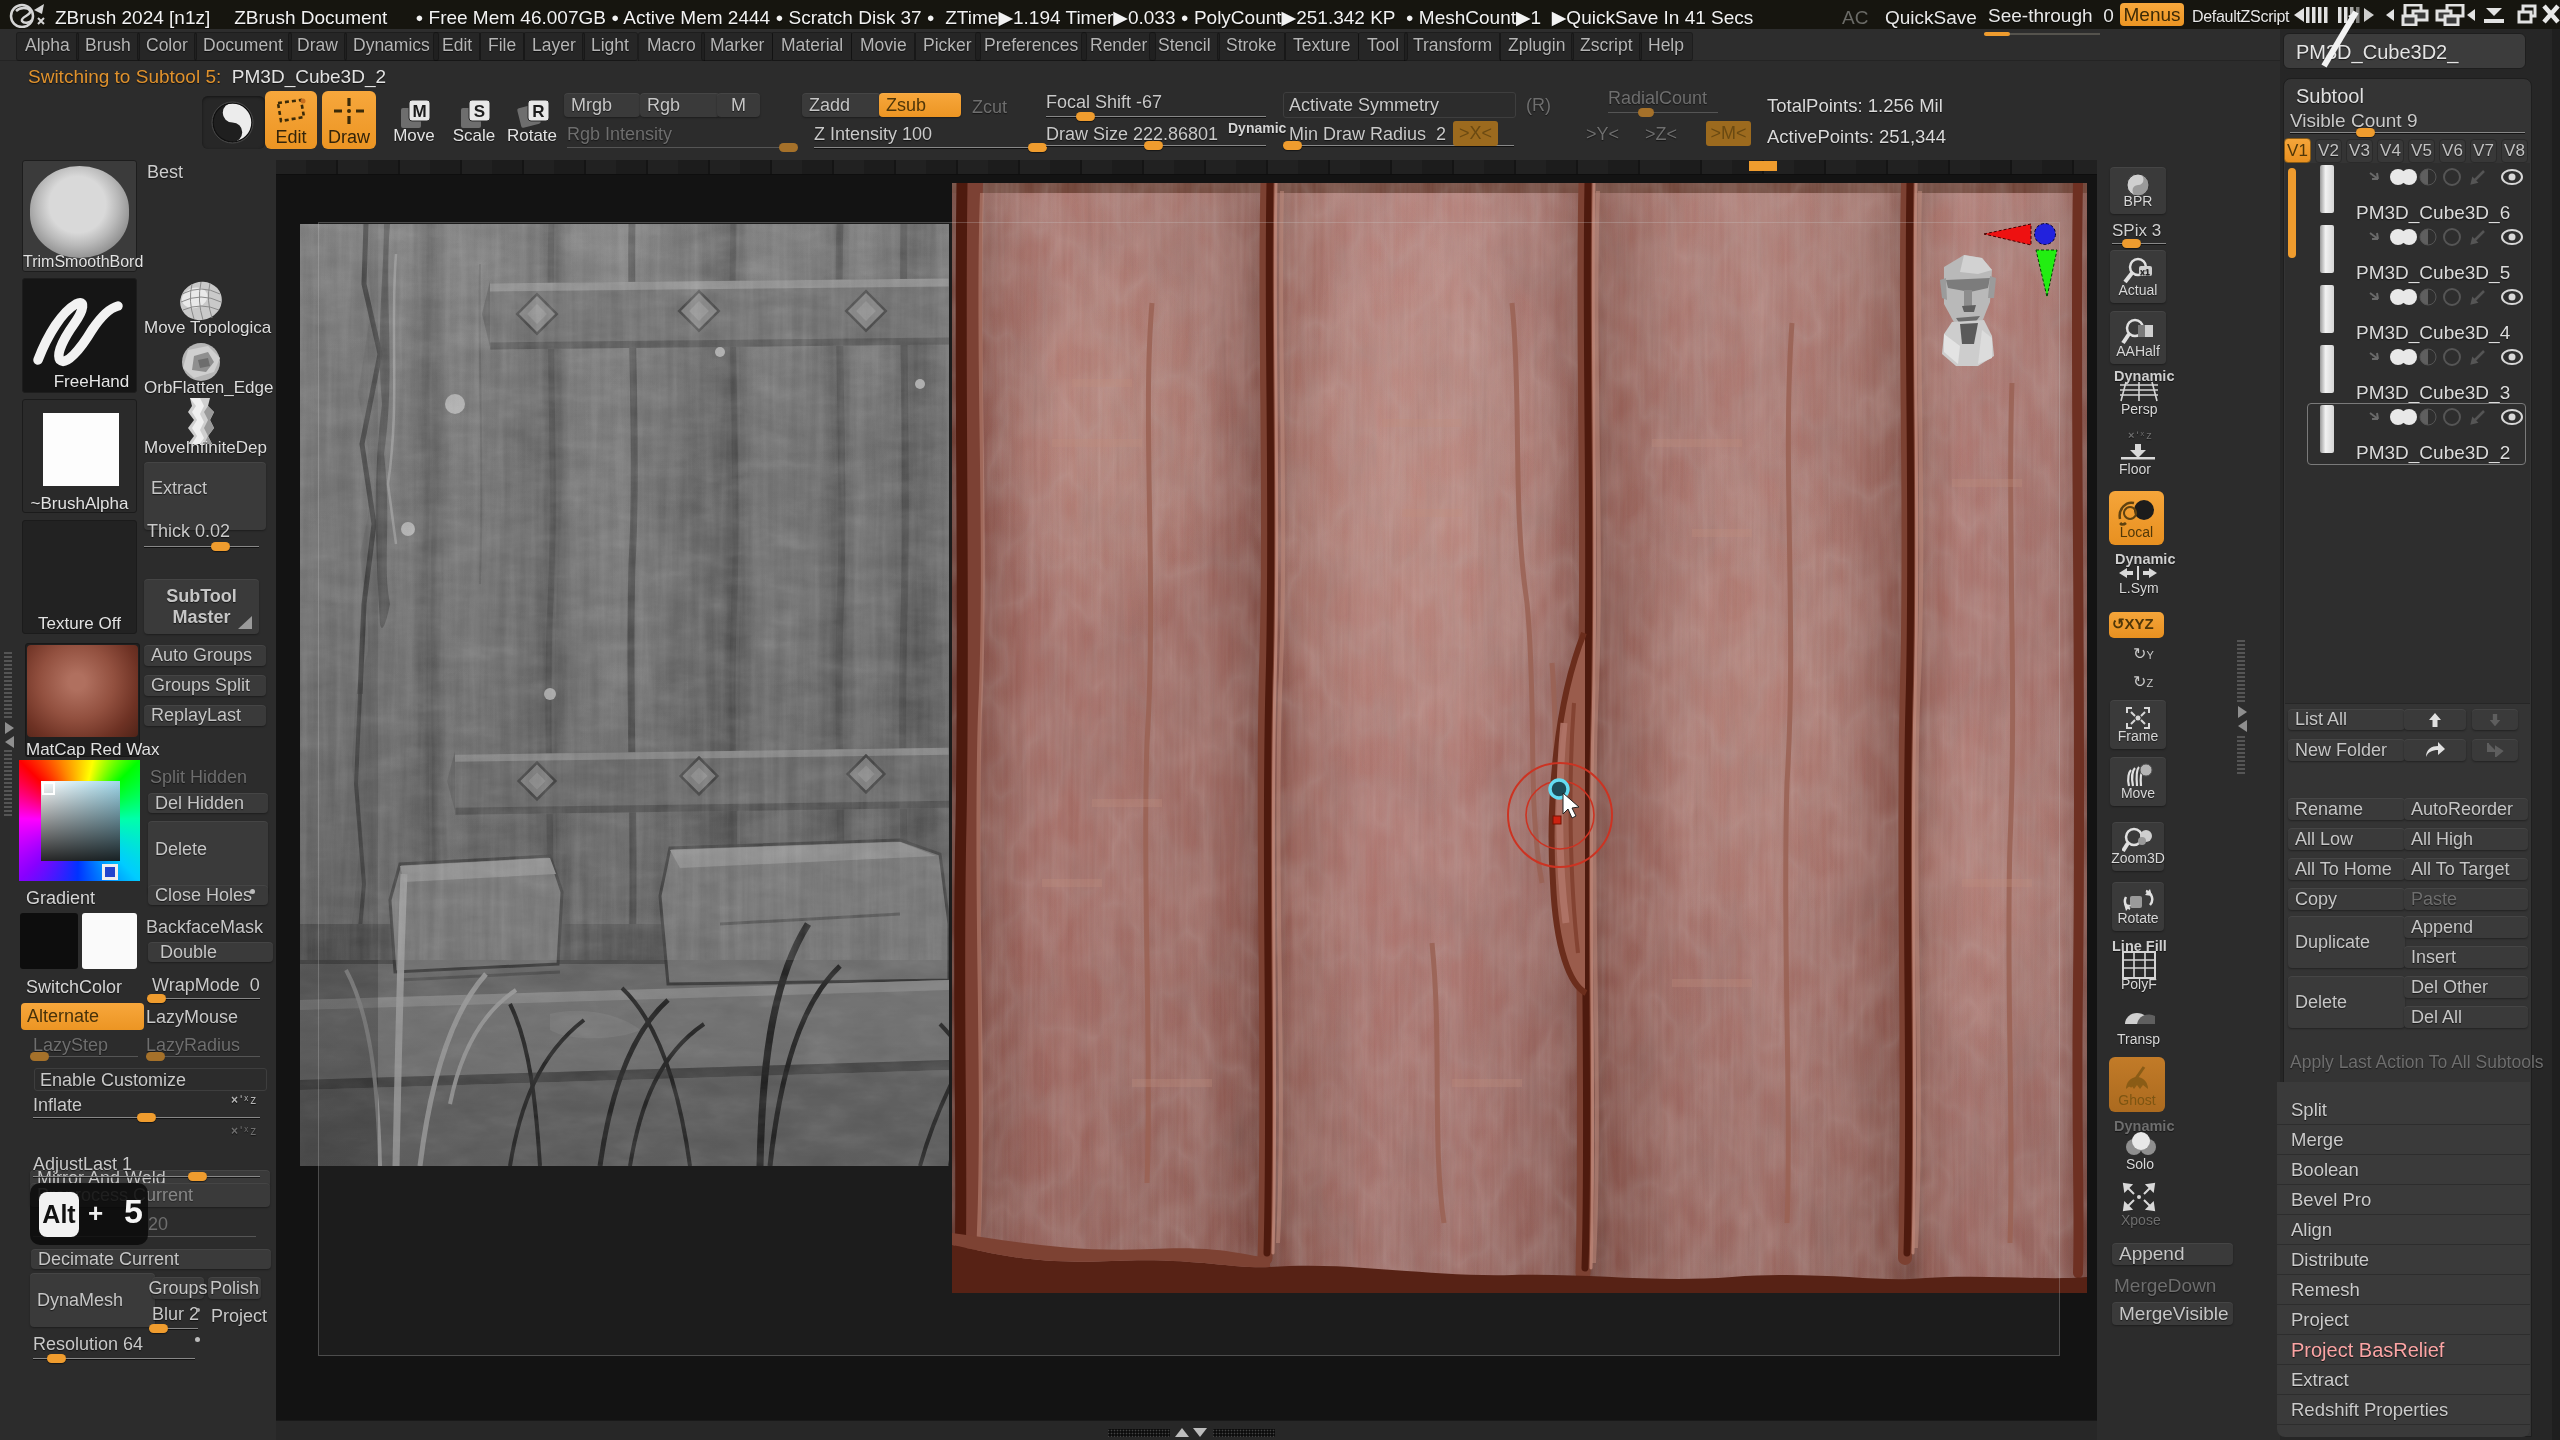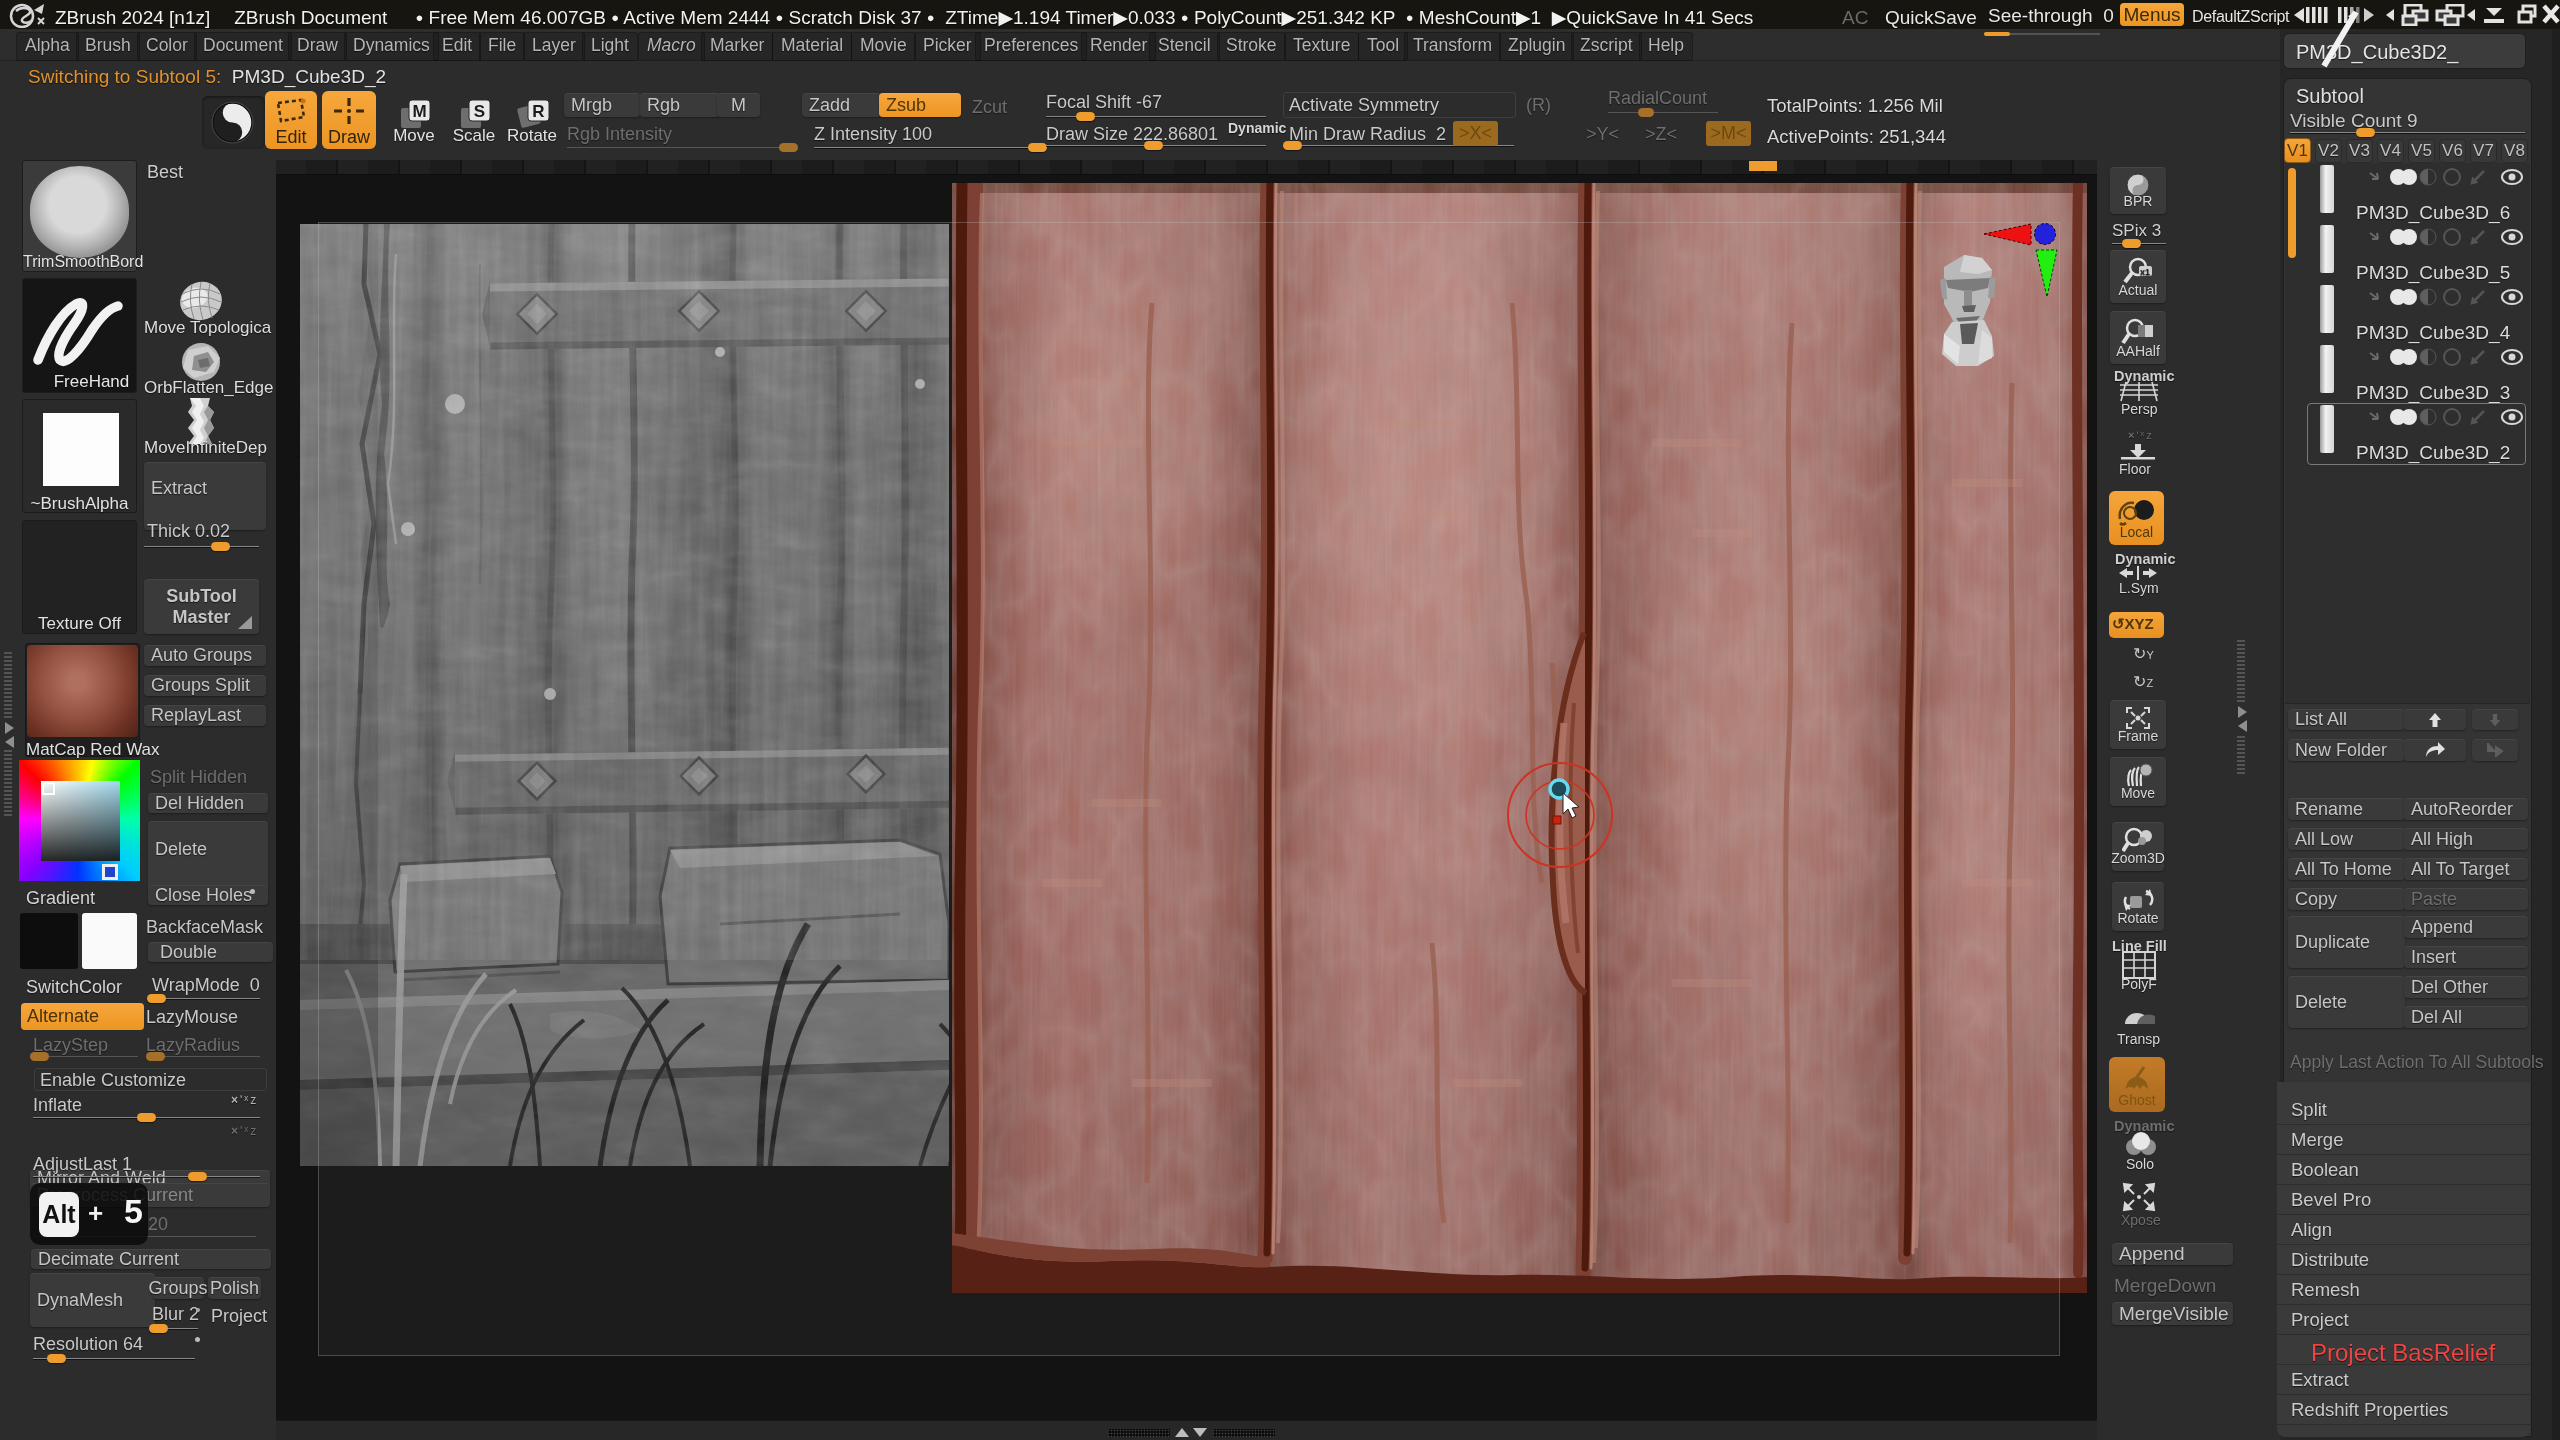--- a/index.html
+++ b/index.html
@@ -80,21 +80,21 @@
       <div class="abs ts" style="left:16px;top:32px;font-size:17.5px;color:#b5b5b5;background:rgba(0,0,0,.14);border:1px solid rgba(0,0,0,.25);border-radius:3px;padding:2px 8px 4px 8px;">Alpha</div>
       <div class="abs ts" style="left:76px;top:32px;font-size:17.5px;color:#b5b5b5;background:rgba(0,0,0,.14);border:1px solid rgba(0,0,0,.25);border-radius:3px;padding:2px 8px 4px 8px;">Brush</div>
       <div class="abs ts" style="left:137px;top:32px;font-size:17.5px;color:#b5b5b5;background:rgba(0,0,0,.14);border:1px solid rgba(0,0,0,.25);border-radius:3px;padding:2px 8px 4px 8px;">Color</div>
       <div class="abs ts" style="left:194px;top:32px;font-size:17.5px;color:#b5b5b5;background:rgba(0,0,0,.14);border:1px solid rgba(0,0,0,.25);border-radius:3px;padding:2px 8px 4px 8px;">Document</div>
       <div class="abs ts" style="left:288px;top:32px;font-size:17.5px;color:#b5b5b5;background:rgba(0,0,0,.14);border:1px solid rgba(0,0,0,.25);border-radius:3px;padding:2px 8px 4px 8px;">Draw</div>
       <div class="abs ts" style="left:344px;top:32px;font-size:17.5px;color:#b5b5b5;background:rgba(0,0,0,.14);border:1px solid rgba(0,0,0,.25);border-radius:3px;padding:2px 8px 4px 8px;">Dynamics</div>
       <div class="abs ts" style="left:433px;top:32px;font-size:17.5px;color:#b5b5b5;background:rgba(0,0,0,.14);border:1px solid rgba(0,0,0,.25);border-radius:3px;padding:2px 8px 4px 8px;">Edit</div>
       <div class="abs ts" style="left:479px;top:32px;font-size:17.5px;color:#b5b5b5;background:rgba(0,0,0,.14);border:1px solid rgba(0,0,0,.25);border-radius:3px;padding:2px 8px 4px 8px;">File</div>
       <div class="abs ts" style="left:523px;top:32px;font-size:17.5px;color:#b5b5b5;background:rgba(0,0,0,.14);border:1px solid rgba(0,0,0,.25);border-radius:3px;padding:2px 8px 4px 8px;">Layer</div>
       <div class="abs ts" style="left:582px;top:32px;font-size:17.5px;color:#b5b5b5;background:rgba(0,0,0,.14);border:1px solid rgba(0,0,0,.25);border-radius:3px;padding:2px 8px 4px 8px;">Light</div>
-      <div class="abs ts" style="left:638px;top:32px;font-size:17.5px;color:#b5b5b5;background:rgba(0,0,0,.14);border:1px solid rgba(0,0,0,.25);border-radius:3px;padding:2px 8px 16px 8px;font-style:italic;">Macro</div>
+      <div class="abs ts" style="left:638px;top:32px;font-size:17.5px;color:#b5b5b5;background:rgba(0,0,0,.14);border:1px solid rgba(0,0,0,.25);border-radius:3px;padding:2px 8px 16px 8px;">Macro</div>
       <div class="abs ts" style="left:701px;top:32px;font-size:17.5px;color:#b5b5b5;background:rgba(0,0,0,.14);border:1px solid rgba(0,0,0,.25);border-radius:3px;padding:2px 8px 4px 8px;">Marker</div>
       <div class="abs ts" style="left:772px;top:32px;font-size:17.5px;color:#b5b5b5;background:rgba(0,0,0,.14);border:1px solid rgba(0,0,0,.25);border-radius:1px;padding:2px 8px 4px 8px;">Material</div>
       <div class="abs ts" style="left:851px;top:32px;font-size:17.5px;color:#b5b5b5;background:rgba(0,0,0,.14);border:1px solid rgba(0,0,0,.25);border-radius:3px;padding:2px 8px 4px 8px;">Movie</div>
       <div class="abs ts" style="left:914px;top:32px;font-size:17.5px;color:#b5b5b5;background:rgba(0,0,0,.14);border:1px solid rgba(0,0,0,.25);border-radius:3px;padding:2px 8px 4px 8px;">Picker</div>
       <div class="abs ts" style="left:975px;top:32px;font-size:17.5px;color:#b5b5b5;background:rgba(0,0,0,.14);border:1px solid rgba(0,0,0,.25);border-radius:3px;padding:2px 8px 4px 8px;">Preferences</div>
       <div class="abs ts" style="left:1081px;top:32px;font-size:17.5px;color:#b5b5b5;background:rgba(0,0,0,.14);border:1px solid rgba(0,0,0,.25);border-radius:3px;padding:2px 8px 4px 8px;">Render</div>
       <div class="abs ts" style="left:1149px;top:32px;font-size:17.5px;color:#b5b5b5;background:rgba(0,0,0,.14);border:1px solid rgba(0,0,0,.25);border-radius:3px;padding:2px 8px 4px 8px;">Stencil</div>
       <div class="abs ts" style="left:1217px;top:32px;font-size:17.5px;color:#b5b5b5;background:rgba(0,0,0,.14);border:1px solid rgba(0,0,0,.25);border-radius:3px;padding:2px 8px 4px 8px;">Stroke</div>
       <div class="abs ts" style="left:1284px;top:32px;font-size:17.5px;color:#b5b5b5;background:rgba(0,0,0,.14);border:1px solid rgba(0,0,0,.25);border-radius:3px;padding:2px 8px 4px 8px;">Texture</div>
       <div class="abs ts" style="left:1358px;top:32px;font-size:17.5px;color:#b5b5b5;background:rgba(0,0,0,.14);border:1px solid rgba(0,0,0,.25);border-radius:3px;padding:2px 8px 4px 8px;">Tool</div>
@@ -944,21 +944,21 @@
       <div class="abs ts" style="left:2291px;top:1189px;font-size:18.5px;color:#cbcbcb;">Bevel Pro</div>
       <div class="abs" style="left:2277px;top:1215px;width:253px;height:29px;border-bottom:1px solid #2d2d2d;"></div>
       <div class="abs ts" style="left:2291px;top:1219px;font-size:18.5px;color:#cbcbcb;">Align</div>
       <div class="abs" style="left:2277px;top:1245px;width:253px;height:29px;border-bottom:1px solid #2d2d2d;"></div>
       <div class="abs ts" style="left:2291px;top:1249px;font-size:18.5px;color:#cbcbcb;">Distribute</div>
       <div class="abs" style="left:2277px;top:1275px;width:253px;height:29px;border-bottom:1px solid #2d2d2d;"></div>
       <div class="abs ts" style="left:2291px;top:1279px;font-size:18.5px;color:#cbcbcb;">Remesh</div>
       <div class="abs" style="left:2277px;top:1305px;width:253px;height:29px;border-bottom:1px solid #2d2d2d;"></div>
       <div class="abs ts" style="left:2291px;top:1309px;font-size:18.5px;color:#cbcbcb;">Project</div>
       <div class="abs" style="left:2277px;top:1335px;width:253px;height:29px;border-bottom:1px solid #2d2d2d;"></div>
-      <div class="abs ts" style="left:2291px;top:1339px;font-size:24px;color:#ef4444;margin-left:20px;">Project BasRelief</div>
+      <div class="abs ts" style="left:2291px;top:1339px;font-size:20px;color:#fca5a5;">Project BasRelief</div>
       <div class="abs" style="left:2277px;top:1365px;width:253px;height:29px;border-bottom:1px solid #2d2d2d;"></div>
       <div class="abs ts" style="left:2291px;top:1369px;font-size:18.5px;color:#cbcbcb;">Extract</div>
       <div class="abs" style="left:2277px;top:1395px;width:253px;height:29px;border-bottom:1px solid #2d2d2d;"></div>
       <div class="abs ts" style="left:2291px;top:1399px;font-size:18.5px;color:#cbcbcb;">Redshift Properties</div>
     </div>
 
 <div class="abs" style="left:2552px;top:29px;width:8px;height:1411px;background:#1f1f1f;"></div>
 
 <div class="abs" style="left:276px;top:1420px;width:1821px;height:20px;background:#272727;border-top:1px solid #191919;"></div>
 <div class="abs" style="left:1108px;top:1429px;width:62px;height:8px;background:repeating-linear-gradient(90deg,#8a8a8a 0 1px,#2e2e2e 1px 3px),repeating-linear-gradient(0deg,#888 0 1px,#2e2e2e 1px 3px);background-blend-mode:multiply;opacity:.85;"></div>

